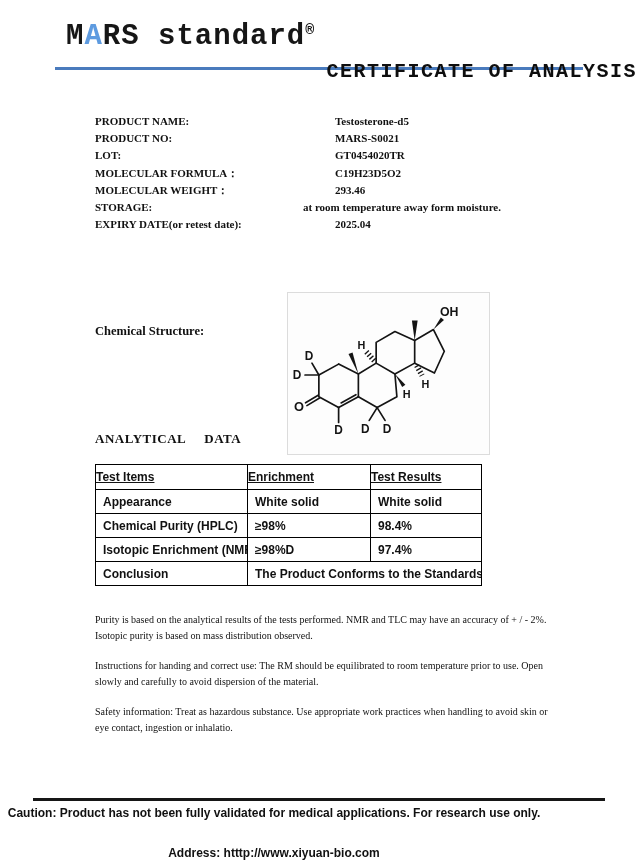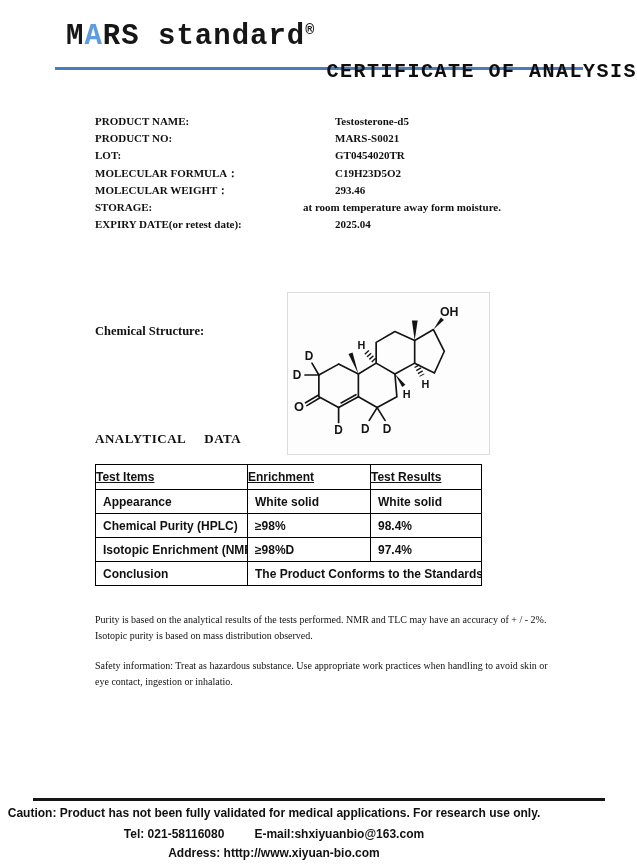--- a/index.html
+++ b/index.html
@@ -155,23 +155,21 @@
     </tr>
     <tr>
       <td>Conclusion</td>
       <td colspan="2">The Product Conforms to the Standards.</td>
     </tr>
   </tbody>
     </table>
 
   <div class="notes">
     <p>Purity is based on the analytical results of the tests performed. NMR and TLC may have an accuracy of  + / - 2%. Isotopic purity is based on mass distribution observed.</p>
+    <p>Instructions for handing and correct use: The RM should be equilibrated to room temperature prior to use. Open slowly and carefully to avoid dispersion of the material.</p>
     <p>Safety information: Treat as hazardous substance. Use appropriate work practices when handling to avoid skin or eye contact, ingestion or inhalatio.</p>
   </div>
 
   <div class="footer-rule"></div>
   <div class="footer-line caution">Caution: Product has not been fully validated for medical applications. For research use only.</div>
-  <div class="footer-line contact">
-    <span>Tel: 021-58116080</span><span class="email">E-mail:shxiyuanbio@163.com</span>
-  </div>
   <div class="footer-line address">Address: htttp://www.xiyuan-bio.com</div>
 
 </div>
 
 </body></html>

